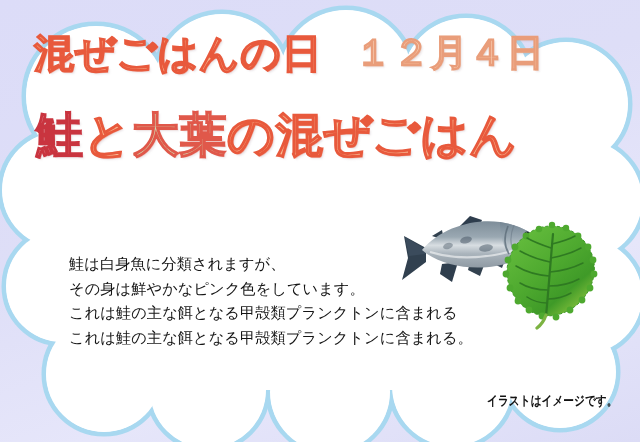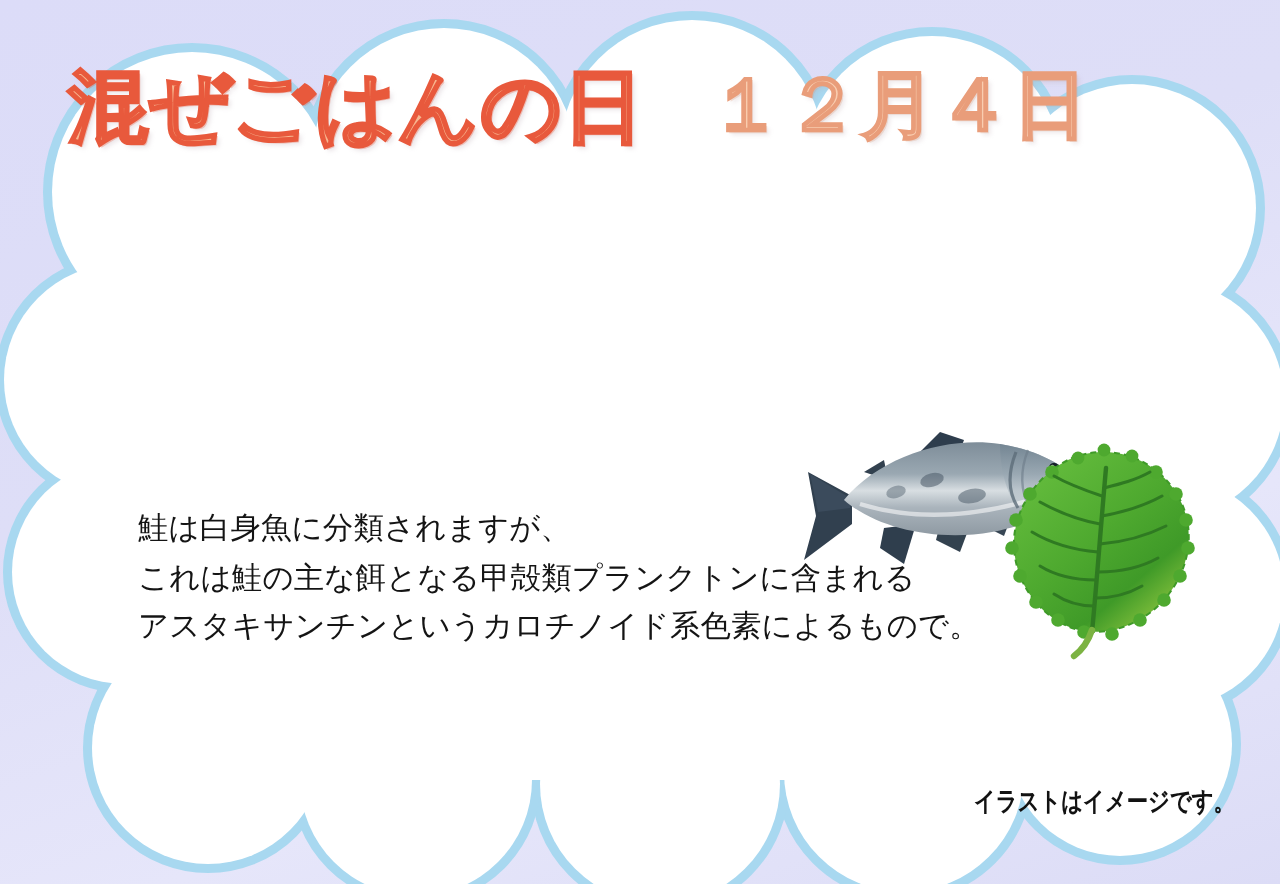--- a/index.html
+++ b/index.html
@@ -219,25 +219,29 @@
     </svg>
   </div>
 
   <div id="content">
 
     <div class="title-line" id="title-line-1">
       <span class="tchar c-orange">混ぜごはんの日</span>
       <span class="tchar c-peach" id="title-date">１２月４日</span>
     </div>
 
+    <div class="title-line" id="title-line-2">
+      <span class="tchar c-pink">鮭</span><span class="tchar c-orange">と</span><span class="tchar c-green">大葉</span><span class="tchar c-orange">の混ぜごはん</span>
+    </div>
 
     <div id="body-text">
       <span class="bline">鮭は白身魚に分類されますが、</span>
+      <span class="bline">その身は鮮やかなピンク色をしています。</span>
       <span class="bline">これは鮭の主な餌となる甲殻類プランクトンに含まれる</span>
-      <span class="bline">アスタキサンチンというカロチノイド系色素によるもので。</span>
+      <span class="bline">これは鮭の主な餌となる甲殻類プランクトンに含まれる。</span>
     </div>
 
     <div class="illu" id="salmon-illustration">
       <svg viewBox="0 0 150 98" xmlns="http://www.w3.org/2000/svg">
         <defs>
           <linearGradient id="fishBody" x1="0" y1="0" x2="0" y2="1">
             <stop offset="0%" stop-color="#7e8d99"></stop>
             <stop offset="34%" stop-color="#9aa8b2"></stop>
             <stop offset="52%" stop-color="#d8dee2"></stop>
             <stop offset="70%" stop-color="#aab4bc"></stop>

